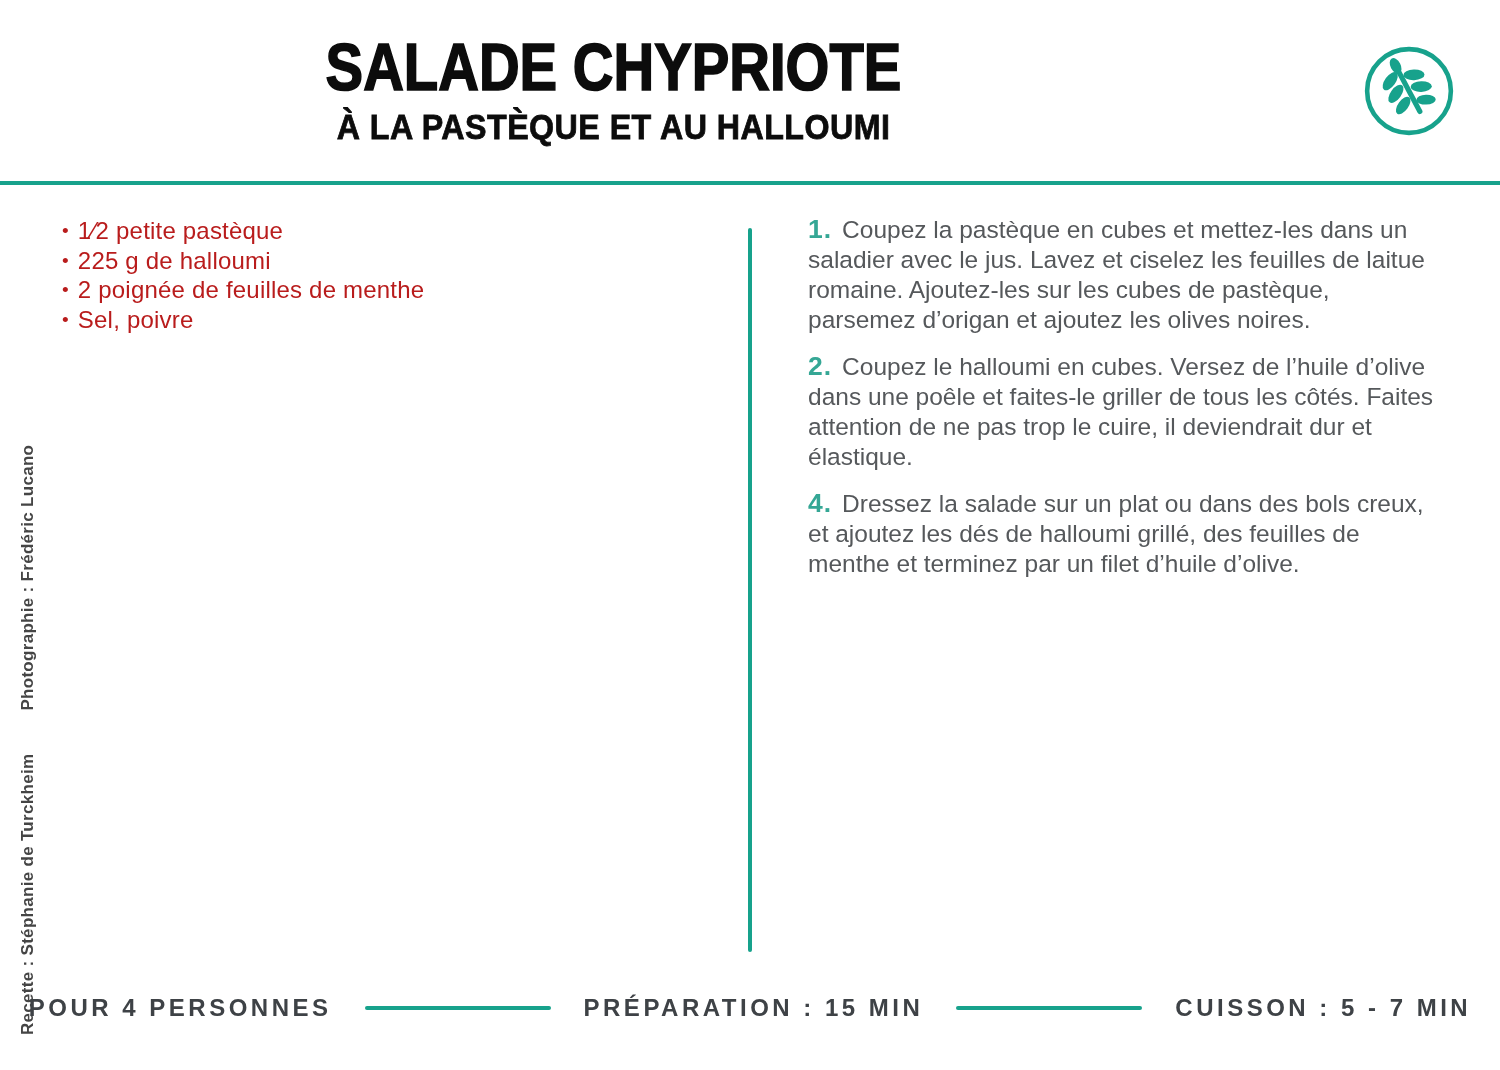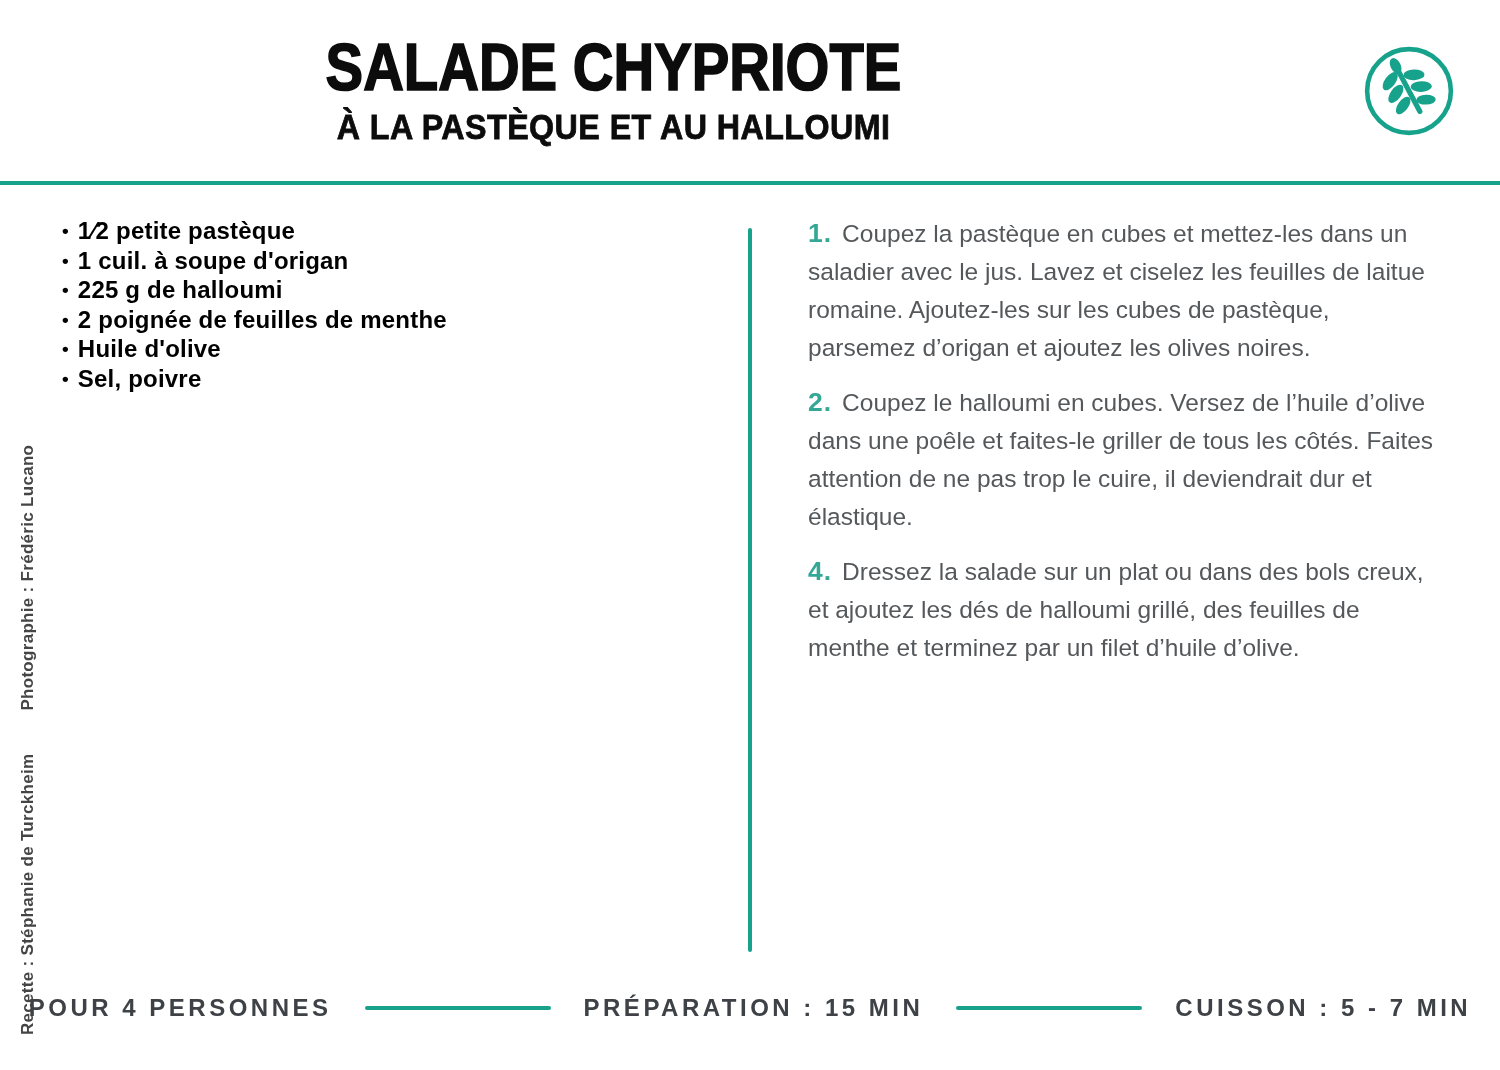--- a/index.html
+++ b/index.html
@@ -28,26 +28,26 @@
   .credits{
     position:absolute;left:18px;top:1035px;width:484px;
     transform:rotate(-90deg);transform-origin:0 0;
     white-space:nowrap;font-size:17px;font-weight:600;color:#454545;letter-spacing:0.3px;
   }
   .credits .credit-photo{margin-left:38px;}
   
   .ingredients{position:absolute;left:62px;top:216px;width:640px;}
   .ingredients ul{list-style:none;margin:0;padding:0;}
   .ingredients li{
-    font-size:24px;line-height:29.6px;font-weight:700;color:#000000;letter-spacing:0.2px;
+    font-size:24px;line-height:29.6px;font-weight:400;color:#b91c1c;letter-spacing:0.2px;
   }
   .bullet{font-size:19px;margin-right:9px;vertical-align:2px;}
   
   .steps{position:absolute;left:808px;top:214px;width:632px;}
-  .step{margin:0 0 16px 0;font-size:24.5px;line-height:38px;color:#55585b;font-weight:500;}
+  .step{margin:0 0 16px 0;font-size:24.5px;line-height:30px;color:#55585b;font-weight:500;}
   .step-num{color:#35a795;font-weight:800;font-size:26.5px;margin-right:10px;letter-spacing:1px;}
   
   .footer{
     position:absolute;left:0;top:994px;width:1500px;
     display:flex;justify-content:center;align-items:center;gap:33px;
     font-size:24px;font-weight:700;color:#3e4246;letter-spacing:3.5px;white-space:nowrap;
   }
   .fline{width:186px;height:4px;background:#17a28c;border-radius:2px;flex:0 0 auto;}
 </style>
 </head>
@@ -79,24 +79,22 @@
   <div class="hrule"></div>
 
   <aside class="credits">
     <span class="credit-recipe">Recette : Stéphanie de Turckheim</span>
     <span class="credit-photo">Photographie : Frédéric Lucano</span>
   </aside>
 
   <section class="ingredients">
     <ul>
       <li><span class="bullet">•</span><span>1⁄2 petite pastèque</span></li>
-      <li><span class="bullet">•</span><span>1 cuil. à soupe d'origan</span></li>
       <li><span class="bullet">•</span><span>225 g de halloumi</span></li>
       <li><span class="bullet">•</span><span>2 poignée de feuilles de menthe</span></li>
-      <li><span class="bullet">•</span><span>Huile d'olive</span></li>
       <li><span class="bullet">•</span><span>Sel, poivre</span></li>
     </ul>
   </section>
 
   <div class="vdivider"></div>
 
   <section class="steps">
     <p class="step"><span class="step-num">1.</span><span>Coupez la pastèque en cubes et mettez-les dans un saladier avec le jus. Lavez et ciselez les feuilles de laitue romaine. Ajoutez-les sur les cubes de pastèque, parsemez d’origan et ajoutez les olives noires.</span></p>
     <p class="step"><span class="step-num">2.</span><span>Coupez le halloumi en cubes. Versez de l’huile d’olive dans une poêle et faites-le griller de tous les côtés. Faites attention de ne pas trop le cuire, il deviendrait dur et élastique.</span></p>
     <p class="step"><span class="step-num">4.</span><span>Dressez la salade sur un plat ou dans des bols creux, et ajoutez les dés de halloumi grillé, des feuilles de menthe et terminez par un filet d’huile d’olive.</span></p>

